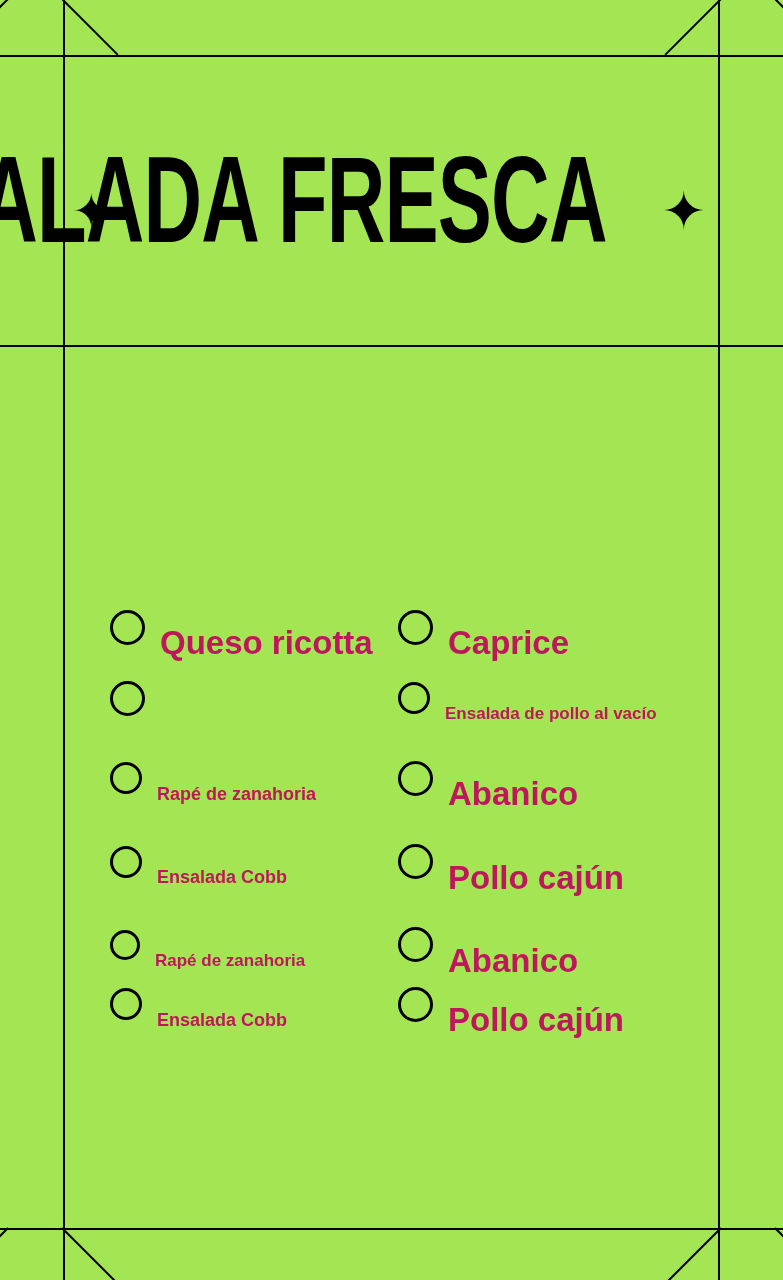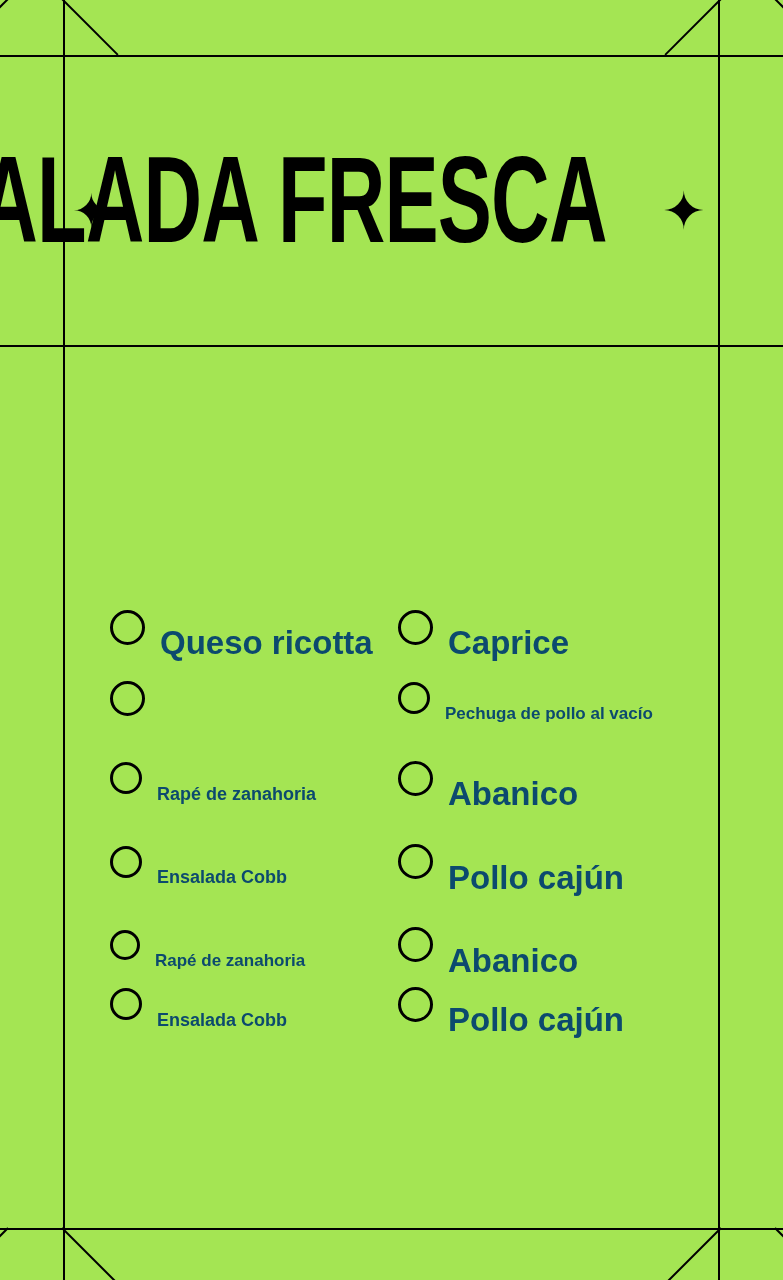--- a/index.html
+++ b/index.html
@@ -106,21 +106,21 @@
     align-items: center;
     gap: 15px;
   }
   .bullet {
     flex: 0 0 auto;
     border: 3px solid #000;
     border-radius: 50%;
     box-sizing: border-box;
   }
   .label {
-    color: #0c4a6e;
+    color: #be185d;
     font-family: "Liberation Sans", sans-serif;
     font-weight: bold;
     white-space: nowrap;
     margin-top: 32px;
   }
 
   
   .l0 { height: 62px; }
   .l1 { height: 80px; }
   .l2 { height: 80px; }
@@ -193,21 +193,21 @@
       </div>
     </div>
 
     <div class="col col-right">
       <div class="item r0">
         <span class="bullet b-lg"></span>
         <span class="label t-xl">Caprice</span>
       </div>
       <div class="item r1">
         <span class="bullet b-md"></span>
-        <span class="label t-xs">Pechuga de pollo al vacío</span>
+        <span class="label t-xs">Ensalada de pollo al vacío</span>
       </div>
       <div class="item r2">
         <span class="bullet b-lg"></span>
         <span class="label t-xl">Abanico</span>
       </div>
       <div class="item r3">
         <span class="bullet b-lg"></span>
         <span class="label t-xl">Pollo cajún</span>
       </div>
       <div class="item r4">

